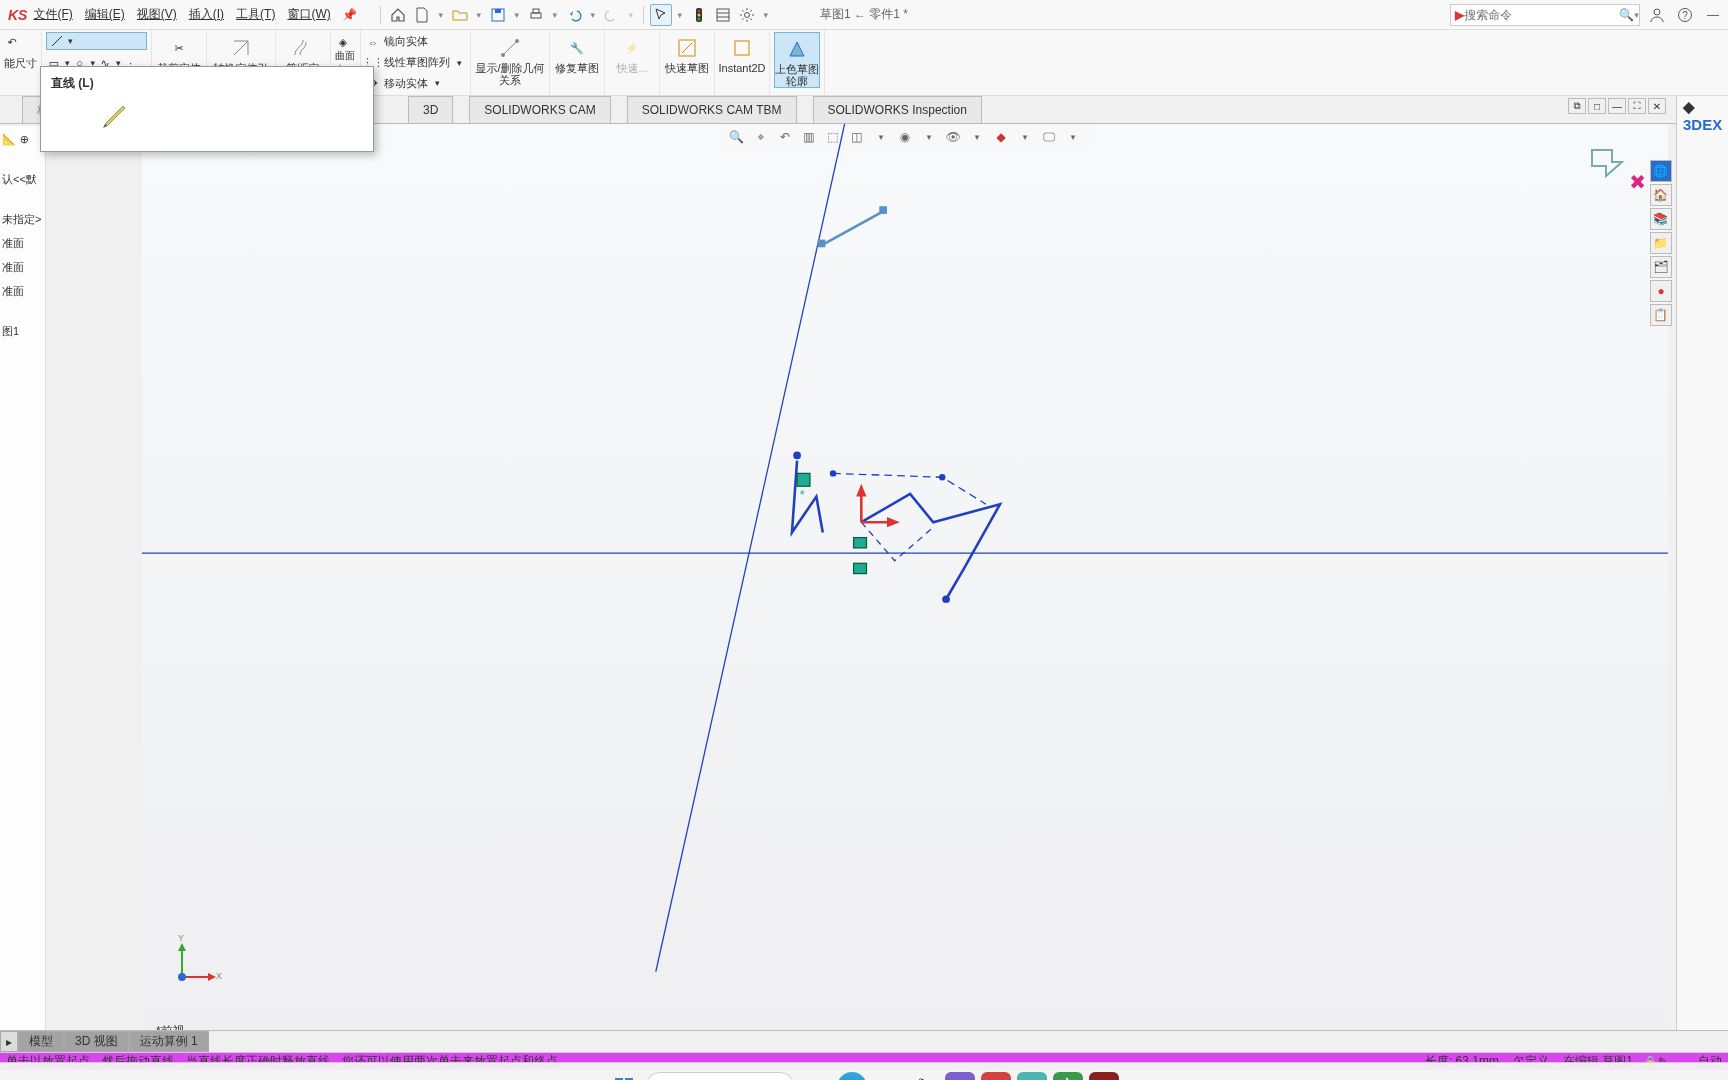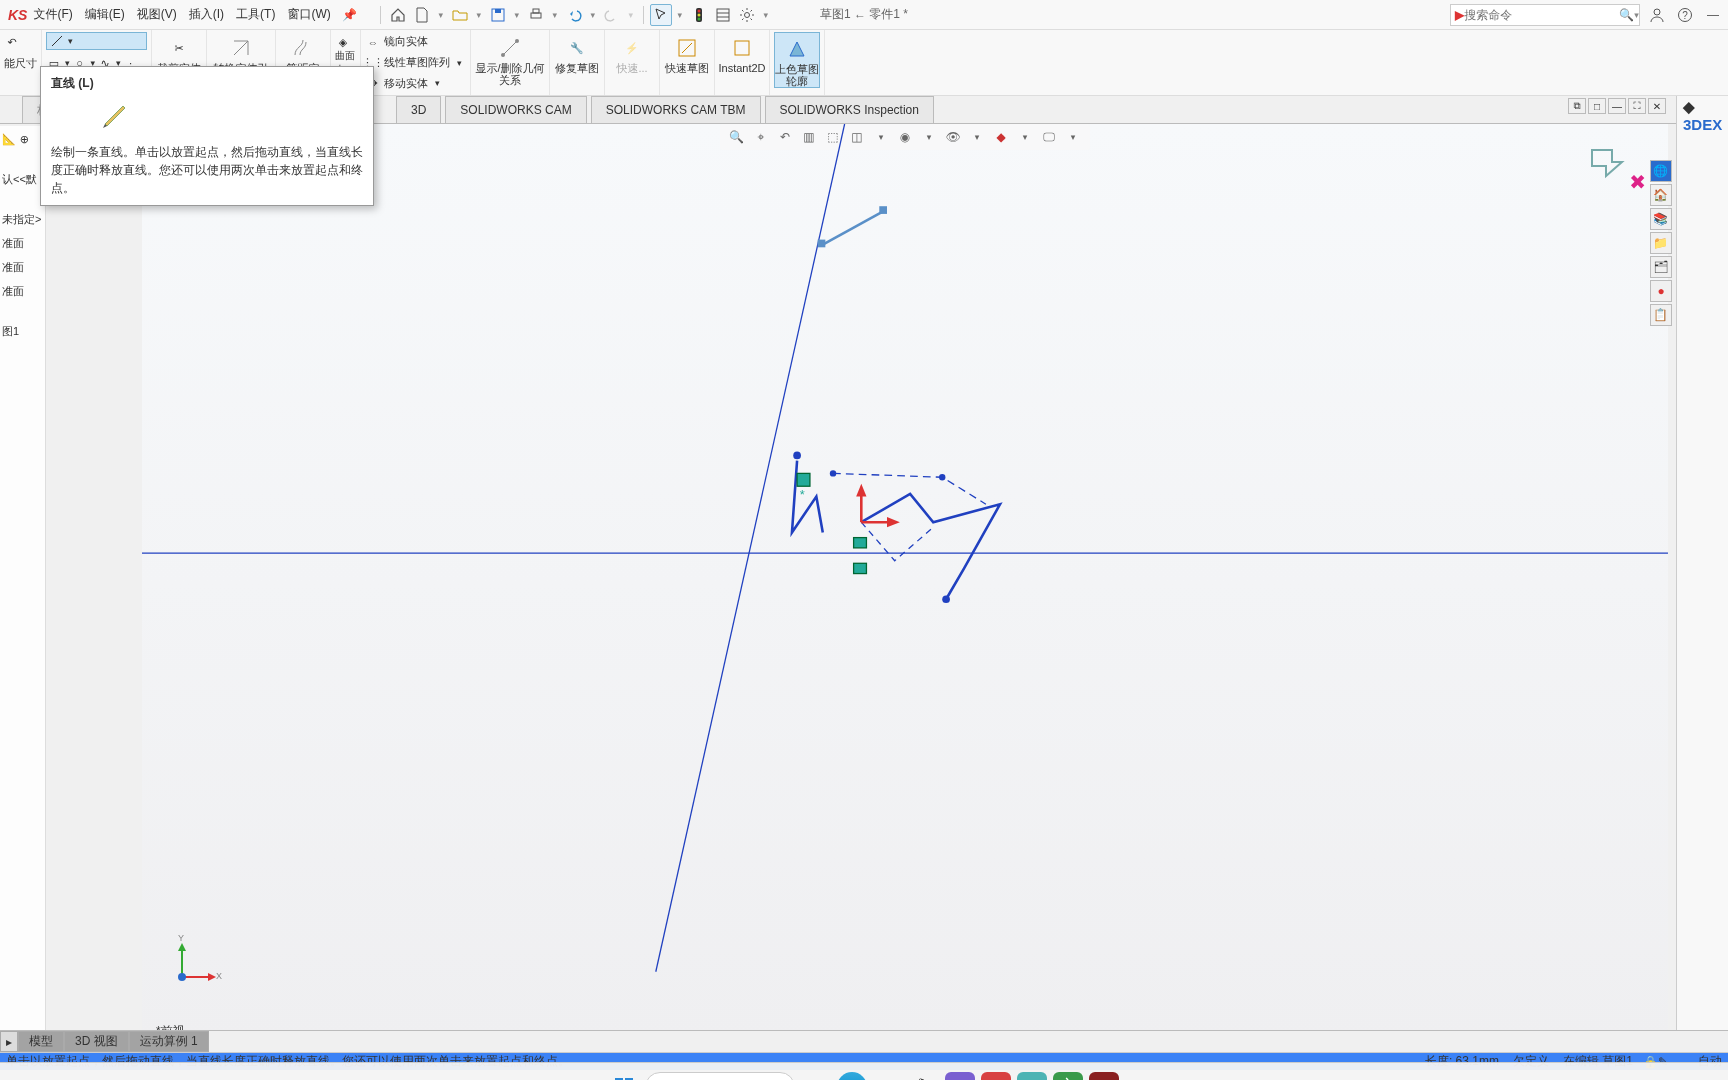--- a/index.html
+++ b/index.html
@@ -1,21 +1,21 @@
 <!DOCTYPE html>
 <html><head>
 <meta charset="utf-8">
 <style>
 * { margin: 0; padding: 0; box-sizing: border-box; font-family: "Microsoft YaHei", sans-serif; }
 body { width: 1728px; height: 1080px; overflow: hidden; background: #f0f0f0; font-size: 12px; color: #333; position: relative; }
 
 
 .top-bar { position: absolute; top: 0; left: 0; right: 0; height: 30px; background: #f8f8f8; display: flex; align-items: center; padding-left: 8px; border-bottom: 1px solid #ddd; }
 .logo { color: #d63333; font-weight: bold; font-size: 14px; font-style: italic; margin-right: 0; }
-.menu-item { padding: 0 6px; cursor: pointer; font-size: 12px; }
+.menu-item { padding: 0 6px; cursor: pointer; font-size: 12px; text-decoration: underline; }
 .pin-icon { margin-left: 6px; color: #888; }
 .top-icons { display: flex; align-items: center; gap: 2px; margin-left: 18px; }
 .ticon { width: 22px; height: 22px; display: flex; align-items: center; justify-content: center; cursor: pointer; color: #555; border-radius: 2px; }
 .ticon.dd { width: 12px; color: #888; font-size: 9px; }
 .ticon svg { width: 16px; height: 16px; }
 .sep-v { width: 1px; height: 18px; background: #ccc; margin: 0 4px; }
 .doc-title { position: absolute; left: 50%; transform: translateX(-50%); color: #666; }
 .top-right { position: absolute; right: 4px; top: 0; height: 30px; display: flex; align-items: center; gap: 6px; }
 .search-box { display: flex; align-items: center; background: #fff; border: 1px solid #ccc; height: 22px; padding: 0 4px; width: 190px; }
 .search-box input { border: none; outline: none; flex: 1; font-size: 12px; background: transparent; }
@@ -25,21 +25,21 @@
 .rgroup { display: flex; flex-direction: column; padding: 2px 4px; border-right: 1px solid #e5e5e5; }
 .rgroup.small { justify-content: flex-start; gap: 1px; }
 .rsmall { display: flex; align-items: center; gap: 3px; height: 20px; font-size: 11px; cursor: pointer; }
 .rsmall .ico { width: 16px; height: 16px; display: flex; align-items: center; justify-content: center; }
 .rbtn { display: flex; flex-direction: column; align-items: center; justify-content: center; width: 46px; cursor: pointer; font-size: 11px; text-align: center; line-height: 12px; gap: 2px; padding-top: 4px;}
 .rbtn .bico { width: 24px; height: 24px; display: flex; align-items: center; justify-content: center; }
 .rbtn.active { background: #cde6f7; border: 1px solid #7ab5d6; }
 
 
 .tabbar { position: absolute; top: 96px; left: 0; right: 0; height: 28px; background: #f0f0f0; display: flex; align-items: stretch; border-bottom: 1px solid #bbb;}
-.tab { padding: 0 14px; display: flex; align-items: center; background: #e8e8e8; border: 1px solid #bbb; border-bottom: none; margin-right: 4px; font-size: 12px; cursor: pointer; }
+.tab { padding: 0 14px; display: flex; align-items: center; background: #e8e8e8; border: 1px solid #bbb; border-bottom: none; margin-right: 16px; font-size: 12px; cursor: pointer; }
 .tab.dim { color: #888; }
 .tab-spacer { flex: 1; }
 
 
 .left-strip { position: absolute; top: 126px; left: 0; width: 46px; bottom: 40px; background: #fdfdfd; border-right: 1px solid #ddd; display: flex; flex-direction: column; align-items: flex-start; padding: 4px 2px; font-size: 11px; gap: 6px; }
 .left-strip .row { height: 18px; display: flex; align-items: center; }
 
 
 .canvas { position: absolute; top: 124px; left: 142px; right: 60px; bottom: 40px; background: linear-gradient(#f7f9fb,#efeff1); overflow: hidden; }
 .canvas-toolbar { position: absolute; top: 0; left: 50%; transform: translateX(-50%); display: flex; gap: 2px; background: rgba(248,248,248,.85); padding: 2px 6px; border-radius: 3px; }
@@ -69,21 +69,21 @@
 .dock-label { position: absolute; top: 2px; left: 6px; font-size: 15px; font-weight: bold; color: #333; }
 .dock-label .blue { color: #2a6bcc; }
 
 
 .bottom-tabs { position: absolute; left: 0; bottom: 28px; height: 22px; display: flex; align-items: stretch; background: #f0f0f0; border-top: 1px solid #bbb; width: 100%; }
 .btab { padding: 2px 10px; border: 1px solid #aaa; background: #a3a3a3; font-size: 12px; display:flex; align-items:center; cursor:pointer; }
 .btab.first { width: 18px; padding: 2px 0; justify-content: center; background:#ddd; }
 .btab.active { background: #a3a3a3; }
 
 
-.status { position: absolute; left: 0; right: 0; bottom: 10px; height: 18px; background: #3b82f6; border-top: 1px solid #ccc; display: flex; align-items: center; padding: 0 6px; font-size: 12px; }
+.status { position: absolute; left: 0; right: 0; bottom: 10px; height: 18px; background: #d946ef; border-top: 1px solid #ccc; display: flex; align-items: center; padding: 0 6px; font-size: 12px; }
 .status .grow { flex: 1; }
 .taskbar-full { position: absolute; left:0; right:0; bottom:0; height:44px; background: rgba(243,243,243,.95); border-top:1px solid #ccc; display:flex; align-items:center; justify-content:center; gap:6px;}
 .tb-icon { width:30px; height:30px; border-radius:6px; display:flex; align-items:center; justify-content:center; font-size:16px; cursor:pointer; }
 .tb-search { width:150px; height:30px; background:#fff; border:1px solid #ccc; border-radius:15px; display:flex; align-items:center; padding:0 10px; gap:6px; }
 .tb-right { position:absolute; right:8px; display:flex; align-items:center; gap:10px; font-size:12px; color:#444; }
 
 svg { overflow: visible; }
 </style>
 </head>
 <body>
@@ -472,21 +472,20 @@
 </div>
 
 <div class="tooltip">
   <div class="tt-title">直线   (L)</div>
   <div class="tt-icon">
     <svg width="28" height="28">
         <path d="M4 24L22 6l2 2L6 26z" fill="#e8c060" stroke="#8a6"></path>
         <path d="M4 24l-2 4 4-2z" fill="#555"></path>
       </svg>
   </div>
-  <div class="tt-body">绘制一条直线。单击以放置起点，然后拖动直线，当直线长度正确时释放直线。您还可以使用两次单击来放置起点和终点。</div>
 </div>
 
 <div class="bottom-tabs">
   <span class="btab first">▸</span>
   <span class="btab active">模型</span>
   <span class="btab">3D 视图</span>
   <span class="btab">运动算例 1</span>
 </div>
 
 <div class="status">

